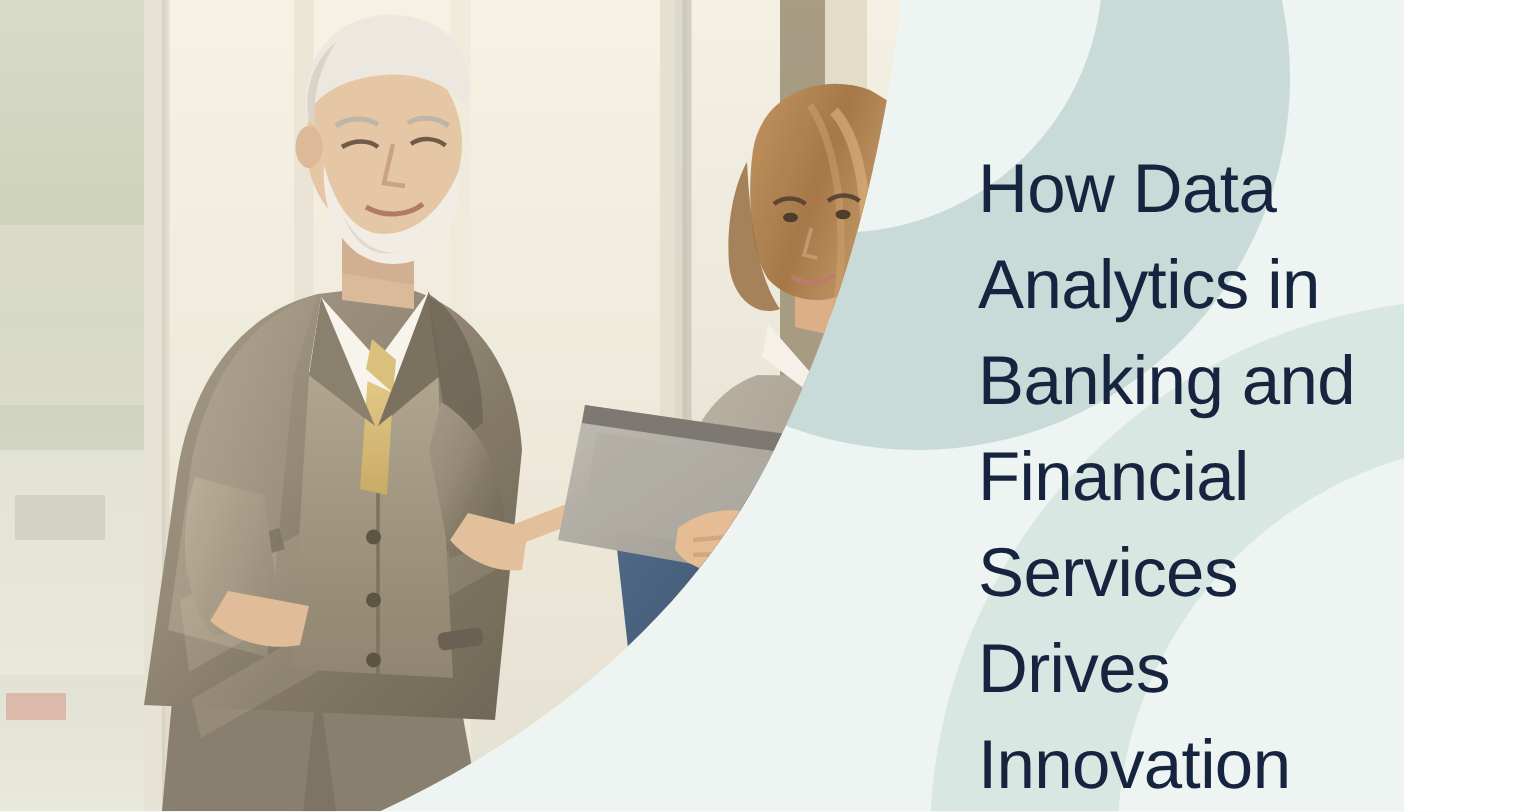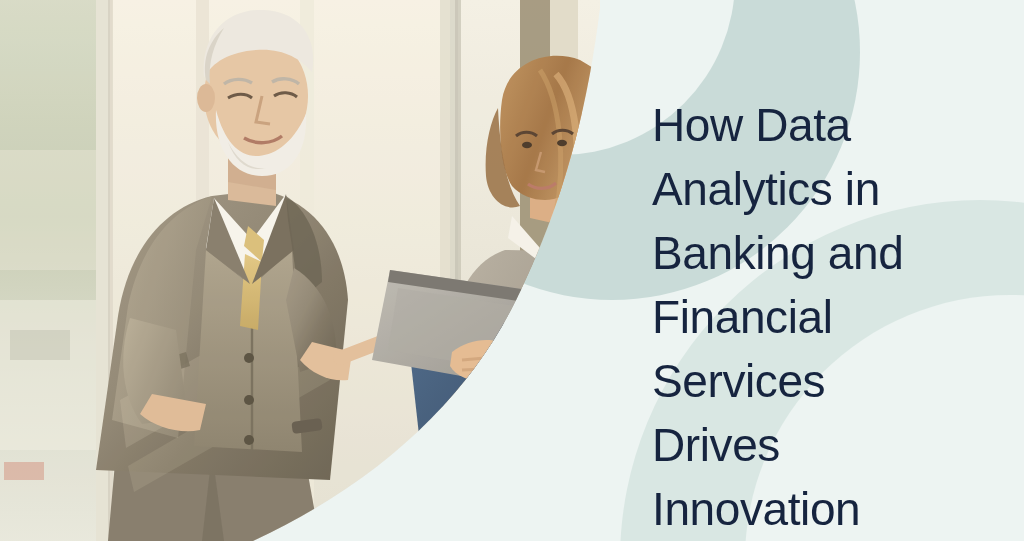--- a/index.html
+++ b/index.html
@@ -2,21 +2,21 @@
 <html><head>
 <meta charset="utf-8">
 <style>
   html, body {
     margin: 0;
     padding: 0;
     background: #ffffff;
   }
   #banner {
     position: relative;
-    width: 1024px;
+    width: 936px;
     height: 541px;
     overflow: hidden;
     background: #edf4f2;
     font-family: "Liberation Sans", sans-serif;
   }
 
   
   .deco-layer {
     position: absolute;
     inset: 0;

